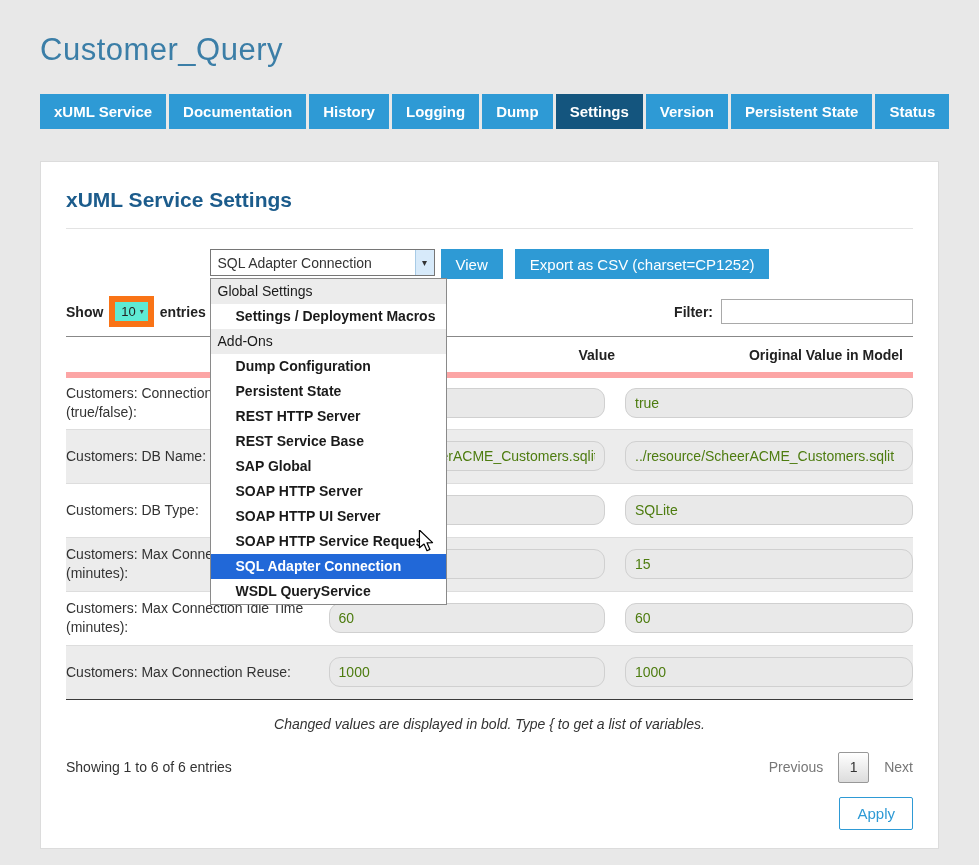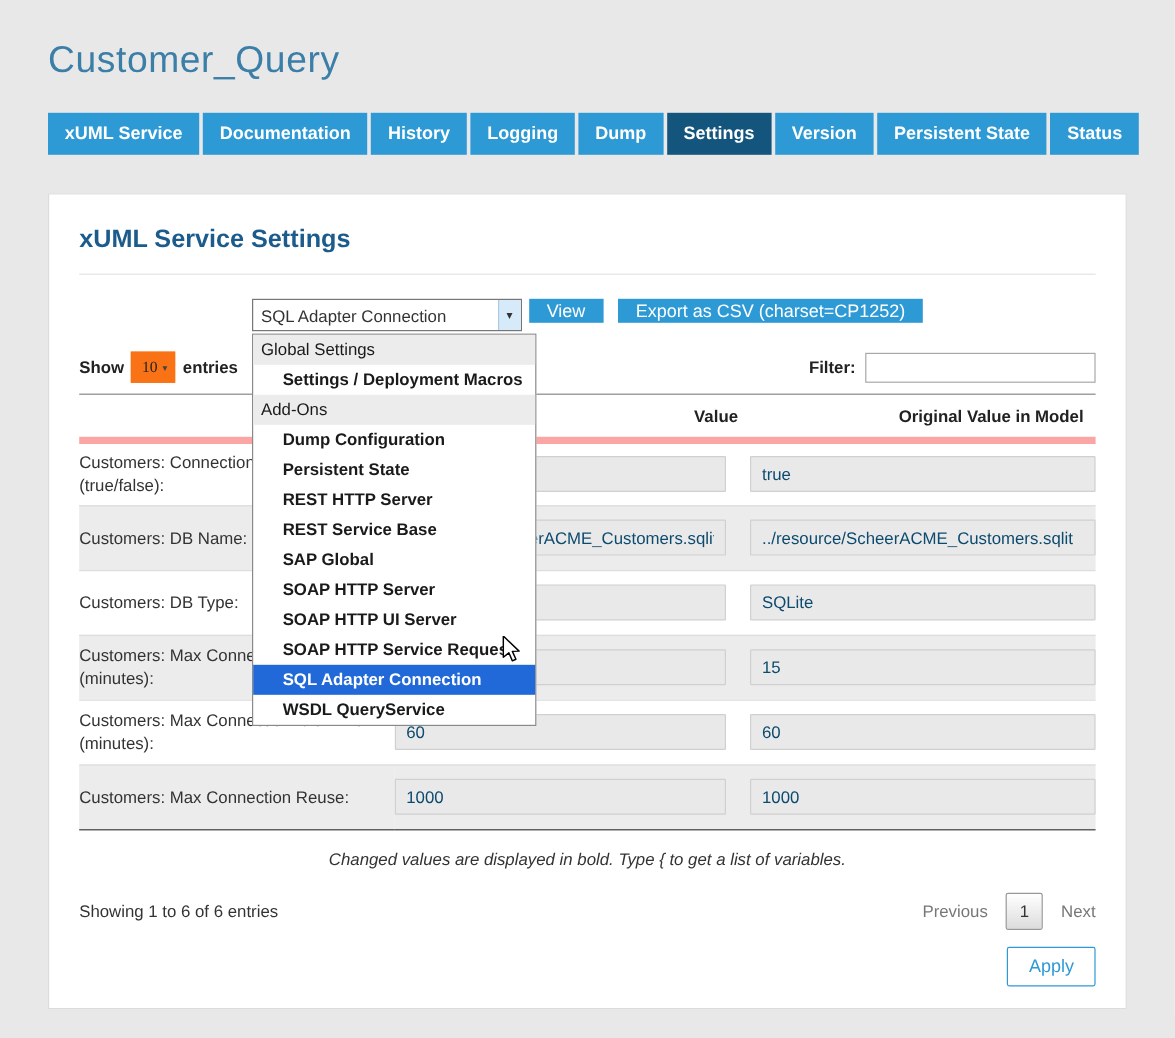--- a/index.html
+++ b/index.html
@@ -79,21 +79,21 @@
     justify-content: center;
     color: #333;
     font-size: 10px;
   }
   .btn {
     background: #2e9ad5;
     color: #fff;
     border: none;
     font-size: 15px;
     padding: 0 15px;
-    height: 20px;
+    height: 30px;
     cursor: pointer;
     font-family: inherit;
   }
   .btn.export { margin-left: 6px; }
 
   
   .dropdown {
     position: absolute;
     top: 29px;
     left: 0;
@@ -129,27 +129,26 @@
     display: flex;
     justify-content: space-between;
     margin: 17px 0 9px;
     font-size: 14px;
   }
   .show-entries { display: flex; align-items: center; gap: 6px; font-weight: bold; color: #222; }
   .mini-select {
     display: inline-flex;
     align-items: center;
     gap: 4px;
-    border: 3px solid #f97316;
-    background: #f97316;
+    border: 6px solid #f97316;
+    background: #5eead4;
     font-weight: normal;
     font-size: 13px;
     padding: 2px 4px 2px 6px;
     cursor: pointer;
-    font-family: Liberation Serif, serif;
   }
   .mini-select .mini-arrow { font-size: 8px; color: #444; }
   .filter-wrap { display: flex; align-items: center; gap: 8px; font-weight: bold; color: #222; }
   .filter-input {
     width: 192px;
     height: 25px;
     border: 1px solid #a9a9a9;
     background: #fff;
     font-family: inherit;
     font-size: 13px;
@@ -178,22 +177,22 @@
   tbody tr:first-child { border-top: none; }
   tbody tr:nth-child(even) { background: #ececec; }
   td { height: 54px; vertical-align: middle; font-size: 14px; color: #333; }
   td.key-cell { padding-right: 14px; line-height: 1.35; }
   td.val-cell { padding-right: 20px; }
   td input {
     width: 100%;
     height: 30px;
     background: #e9e9e9;
     border: 1px solid #d0d0d0;
-    border-radius: 1px;
-    color: #0c4a6e;
+    border-radius: 11px;
+    color: #4d7c0f;
     font-size: 14px;
     padding: 0 9px;
     font-family: inherit;
   }
 
   .note {
     text-align: center;
     font-style: italic;
     font-size: 14px;
     color: #333;

